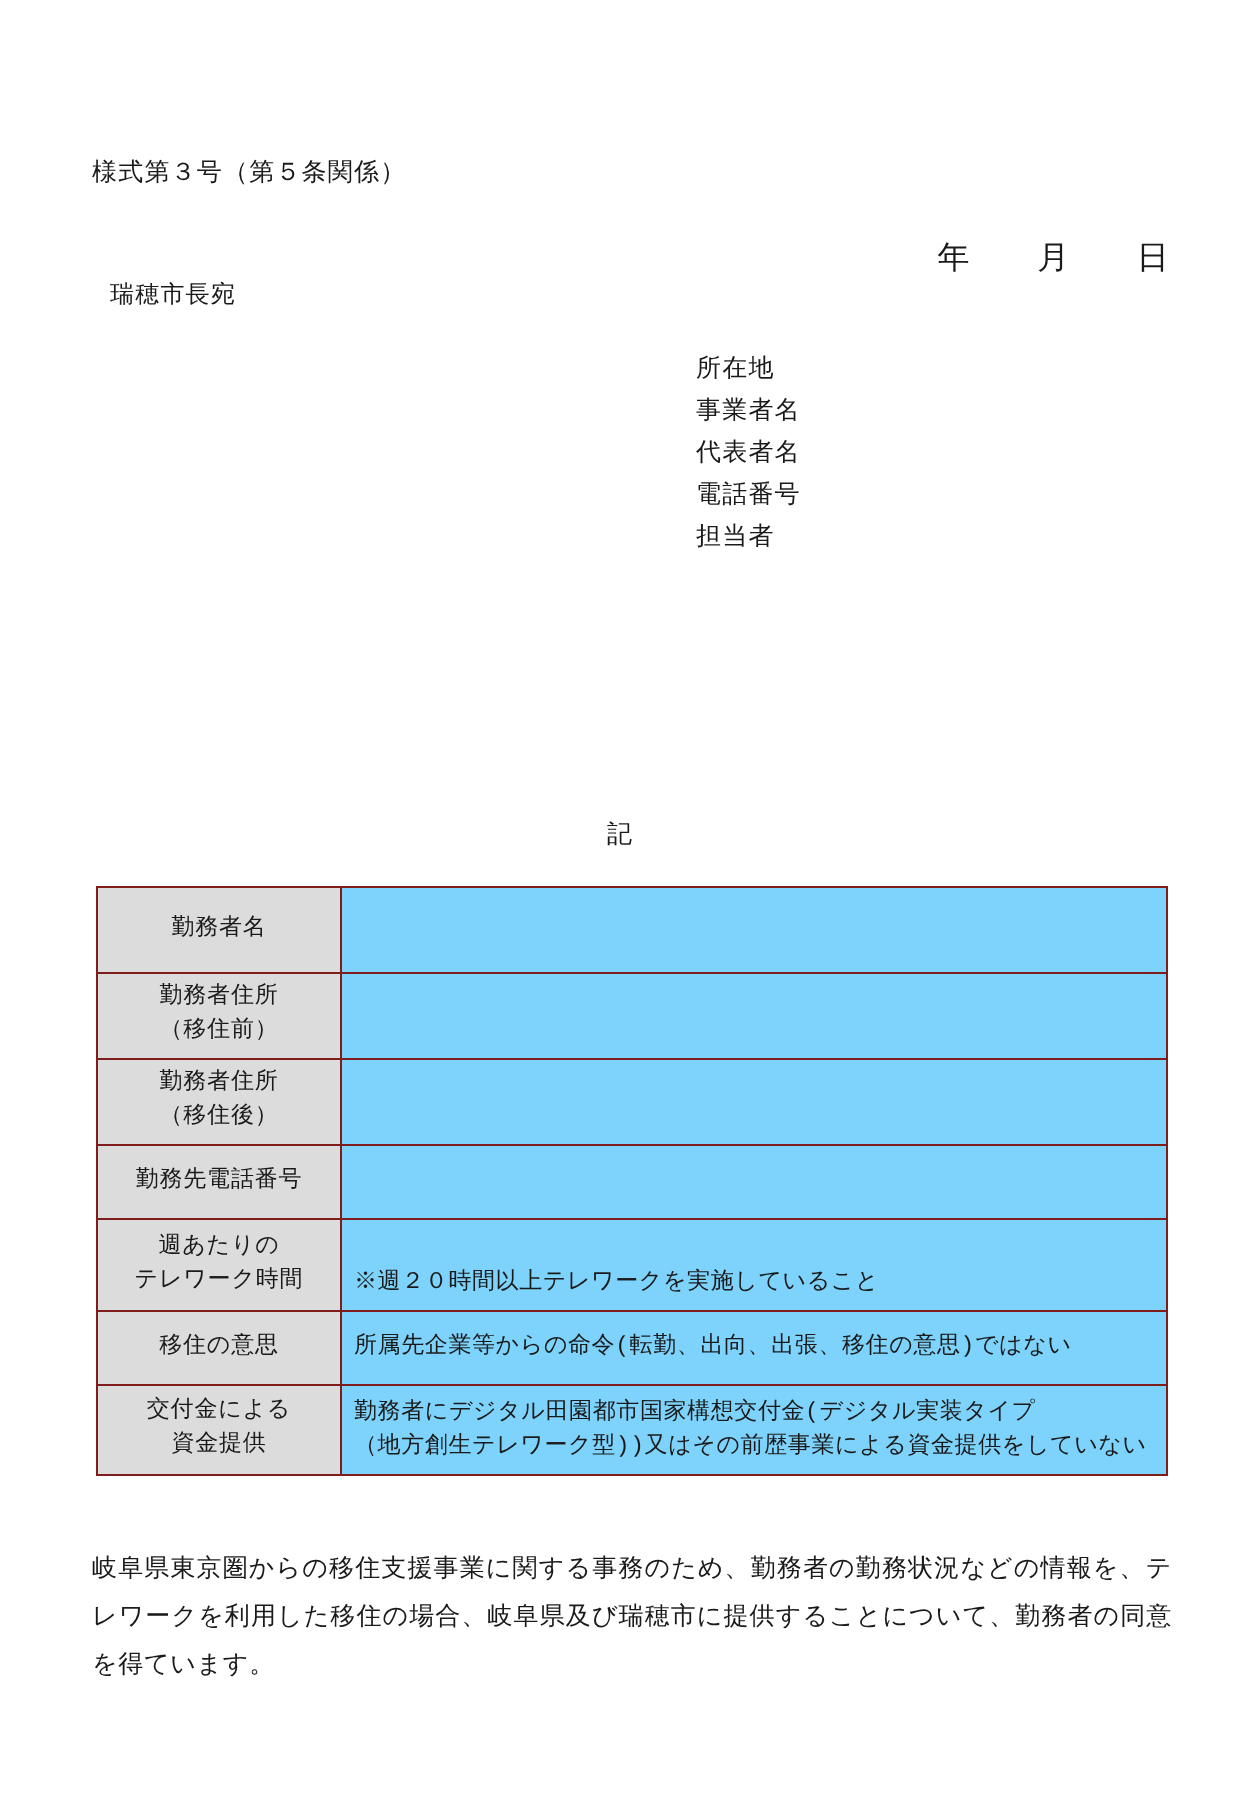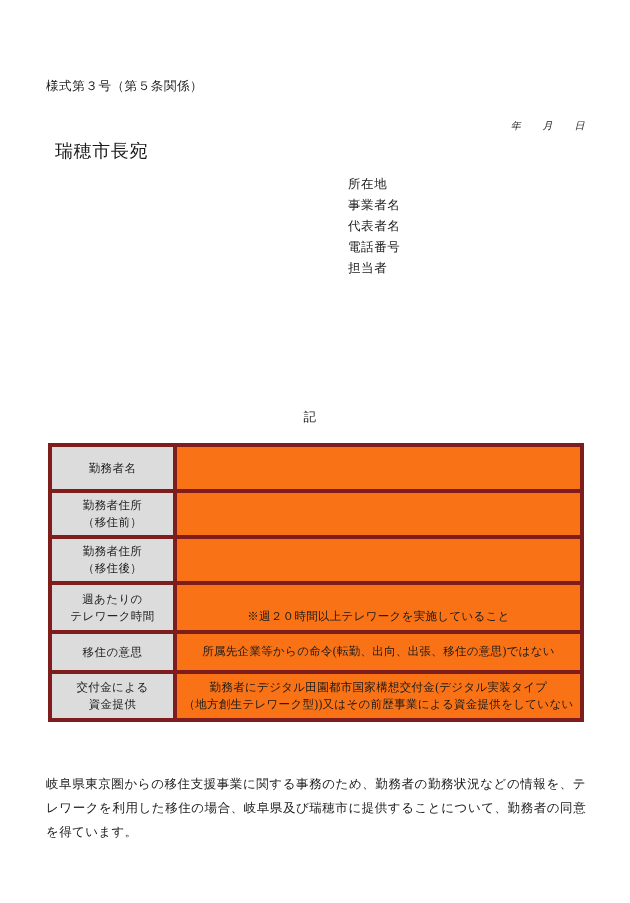--- a/index.html
+++ b/index.html
@@ -28,30 +28,29 @@
     left: 46px;
     top: 78px;
     font-size: 12.5px;
     letter-spacing: 0.6px;
     white-space: nowrap;
   }
   .date-line {
     position: absolute;
     right: 45px;
     top: 119px;
-    font-size: 10px;
-    letter-spacing: 0.6px;
-    white-space: nowrap;
-    font-style: italic;
+    font-size: 16px;
+    letter-spacing: 0.6px;
+    white-space: nowrap;
   }
   .addressee {
     position: absolute;
     left: 55px;
     top: 139px;
-    font-size: 18px;
+    font-size: 12px;
     letter-spacing: 0.6px;
     white-space: nowrap;
   }
 
   
   .issuer {
     position: absolute;
     left: 348px;
     top: 174px;
     font-size: 12.5px;
@@ -98,35 +97,36 @@
   .form-table {
     position: absolute;
     left: 48px;
     top: 443px;
     width: 536px;
     border-collapse: collapse;
     table-layout: fixed;
     font-size: 11.5px;
   }
   .form-table td {
-    border: 4px solid #7f1d1d;
+    border: 1px solid #7f1d1d;
     padding: 0;
     vertical-align: middle;
+    font-family: Liberation Mono, monospace;
   }
   .form-table td.label {
     width: 115px;
     background: #dcdcdc;
     text-align: center;
     line-height: 1.45;
     letter-spacing: 0.4px;
     padding: 2px 3px;
   }
   .form-table td.value {
-    background: #f97316;
-    text-align: center;
+    background: #7dd3fc;
+    text-align: left;
     line-height: 1.5;
     letter-spacing: 0.3px;
     padding: 2px 6px;
   }
   .form-table td.value.bottom {
     vertical-align: bottom;
     padding-bottom: 5px;
   }
   .row-1 td { height: 38px; }
   .row-2 td, .row-3 td, .row-4 td { height: 38px; }
@@ -177,20 +177,24 @@
         <td class="value"></td>
       </tr>
       <tr class="row-2">
         <td class="label">勤務者住所<br>（移住前）</td>
         <td class="value"></td>
       </tr>
       <tr class="row-3">
         <td class="label">勤務者住所<br>（移住後）</td>
         <td class="value"></td>
       </tr>
+      <tr class="row-5">
+        <td class="label">勤務先電話番号</td>
+        <td class="value"></td>
+      </tr>
       <tr class="row-6">
         <td class="label">週あたりの<br>テレワーク時間</td>
         <td class="value bottom">※週２０時間以上テレワークを実施していること</td>
       </tr>
       <tr class="row-7">
         <td class="label">移住の意思</td>
         <td class="value">所属先企業等からの命令(転勤、出向、出張、移住の意思)ではない</td>
       </tr>
       <tr class="row-8">
         <td class="label">交付金による<br>資金提供</td>

